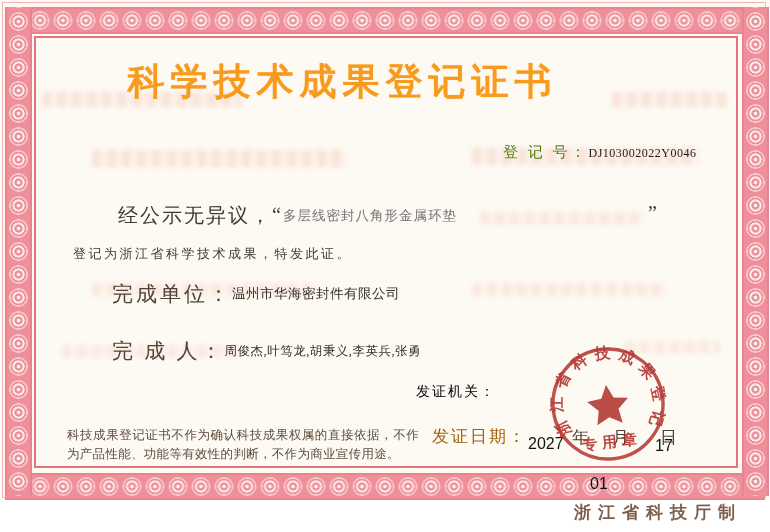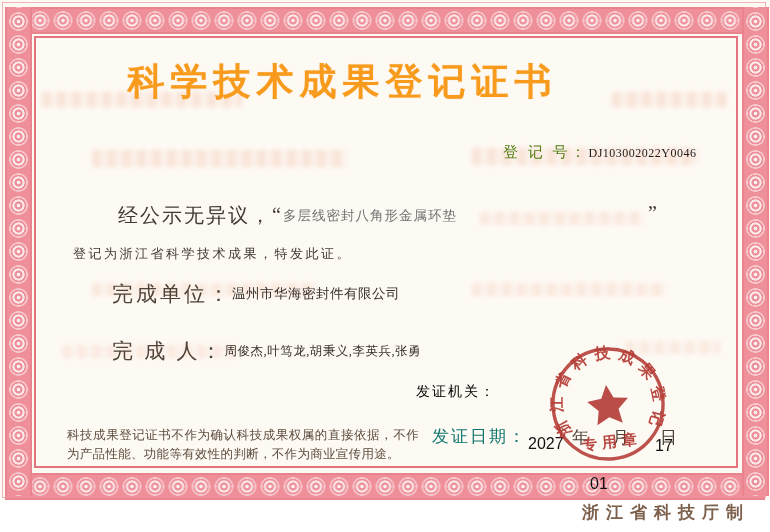--- a/index.html
+++ b/index.html
@@ -53,35 +53,35 @@
   .field-label{font-size:21px;color:#4c4236;letter-spacing:3px;font-weight:500;}
   .unit-row{position:absolute;left:112px;top:280px;white-space:nowrap;}
   .unit-value{font-size:13.5px;color:#35302a;letter-spacing:.5px;vertical-align:3px;}
   .people-row{position:absolute;left:112px;top:337px;white-space:nowrap;}
   .people-value{font-size:12.5px;color:#35302a;letter-spacing:.5px;vertical-align:3px;text-align:right;}
   .disclaimer{
     position:absolute;left:67px;top:406px;width:352px;
     font-size:12.5px;line-height:1.55;color:#5d4c3d;text-align:justify;letter-spacing:.3px;margin-top:20px;
   }
   .authority-row{position:absolute;left:416px;top:383px;font-size:14px;color:#000000;letter-spacing:2px;white-space:nowrap;}
-  .date-row{position:absolute;left:432px;top:425px;font-size:17px;color:#0f766e;letter-spacing:2px;white-space:nowrap;}
+  .date-row{position:absolute;left:432px;top:425px;font-size:17px;color:#a16207;letter-spacing:2px;white-space:nowrap;}
   .date-num{position:absolute;font-family:"Liberation Sans","DejaVu Sans",sans-serif;color:#121212;font-size:16px;letter-spacing:0;}
   .date-char{position:absolute;font-size:17px;color:#4a4036;}
   .d-year{left:528px;top:435px;}
   .d-nian{left:572px;top:426px;}
   .d-month{left:590px;top:435px;margin-top:40px;}
   .d-yue{left:612px;top:426px;}
   .d-day{left:655px;top:437px;}
   .d-ri{left:660px;top:426px;}
   .seal{
     position:absolute;left:548px;top:344px;width:120px;height:120px;
     transform:rotate(-6deg);opacity:.93;pointer-events:none;
   }
   .footer-maker{
-    position:absolute;right:20px;top:501px;
+    position:absolute;right:28px;top:501px;
     font-size:17px;font-weight:bold;letter-spacing:7px;color:#7d604b;
   }
   
   .ghost{
     position:absolute;border-radius:3px;filter:blur(2px);pointer-events:none;
     background:repeating-linear-gradient(90deg,
       rgba(236,146,112,.20) 0 9px, rgba(236,146,112,.05) 9px 15px);
   }
   .g1{left:42px;top:92px;width:200px;height:15px;}
   .g2{left:612px;top:92px;width:116px;height:15px;}

